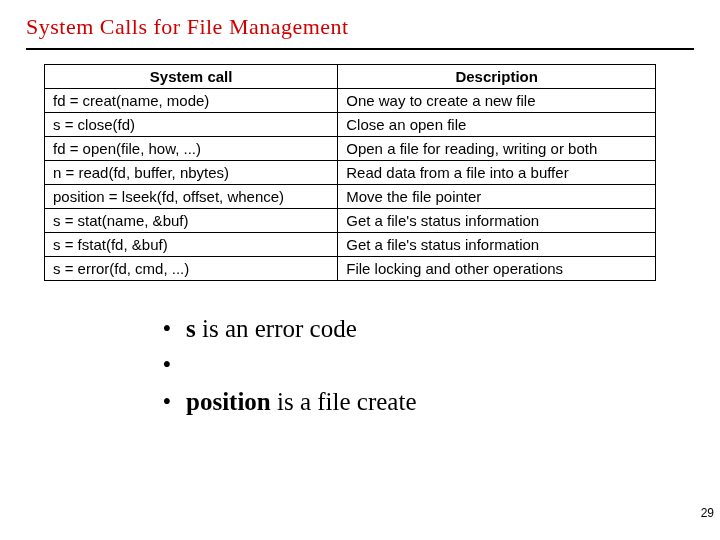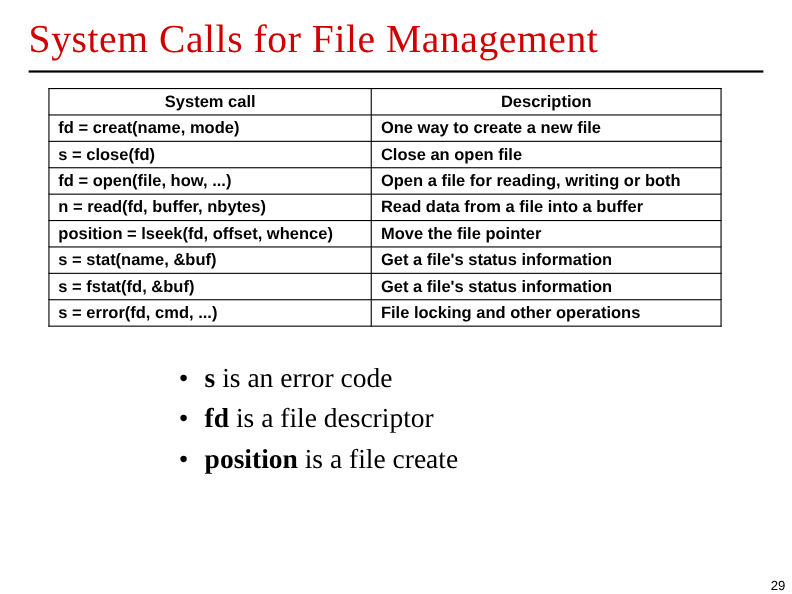--- a/index.html
+++ b/index.html
@@ -13,21 +13,21 @@
     overflow: hidden;
   }
   .slide {
     position: relative;
     width: 720px;
     height: 540px;
     box-sizing: border-box;
   }
   .title {
     color: #d10000;
-    font-size: 36px;
+    font-size: 22px;
     font-weight: normal;
     padding: 14px 16px 6px 26px;
     letter-spacing: 0.5px;
   }
   .hr {
     margin: 2px 26px 14px 26px;
     height: 2px;
     background: #000;
   }
   .tbl-wrap {
@@ -37,21 +37,21 @@
     width: 100%;
     border-collapse: collapse;
     font-family: Arial, Helvetica, sans-serif;
     font-size: 15px;
   }
   th, td {
     border: 1px solid #000;
     padding: 3px 8px 3px 8px;
     text-align: left;
     vertical-align: middle;
-    font-weight: bold;
+    font-weight: normal;
   }
   th {
     font-weight: bold;
     text-align: center;
   }
   col.c1 { width: 48%; }
   col.c2 { width: 52%; }
   .notes {
     margin: 30px 0 0 160px;
     font-size: 25px;
@@ -64,21 +64,21 @@
   }
   .notes .bullet {
     display: inline-block;
     width: 14px;
     text-align: center;
   }
   .notes b { font-weight: bold; }
   .pagenum {
     position: absolute;
     right: 6px;
-    bottom: 1px;
+    bottom: 20px;
     font-family: Arial, Helvetica, sans-serif;
     font-size: 12px;
     color: #000;
   }
 </style>
 </head>
 <body>
 
 <div class="slide">
 
@@ -134,21 +134,20 @@
     </table>
   </div>
 
   <div class="notes">
     <div class="row">
       <span class="bullet">•</span>
       <span><b>s</b><span> is an error code</span></span>
     </div>
     <div class="row">
       <span class="bullet">•</span>
-      <span><b>fd</b><span> is a file descriptor</span></span>
     </div>
     <div class="row">
       <span class="bullet">•</span>
       <span><b>position</b><span> is a file create</span></span>
     </div>
   </div>
 
   <div class="pagenum">29</div>
 </div>
 

